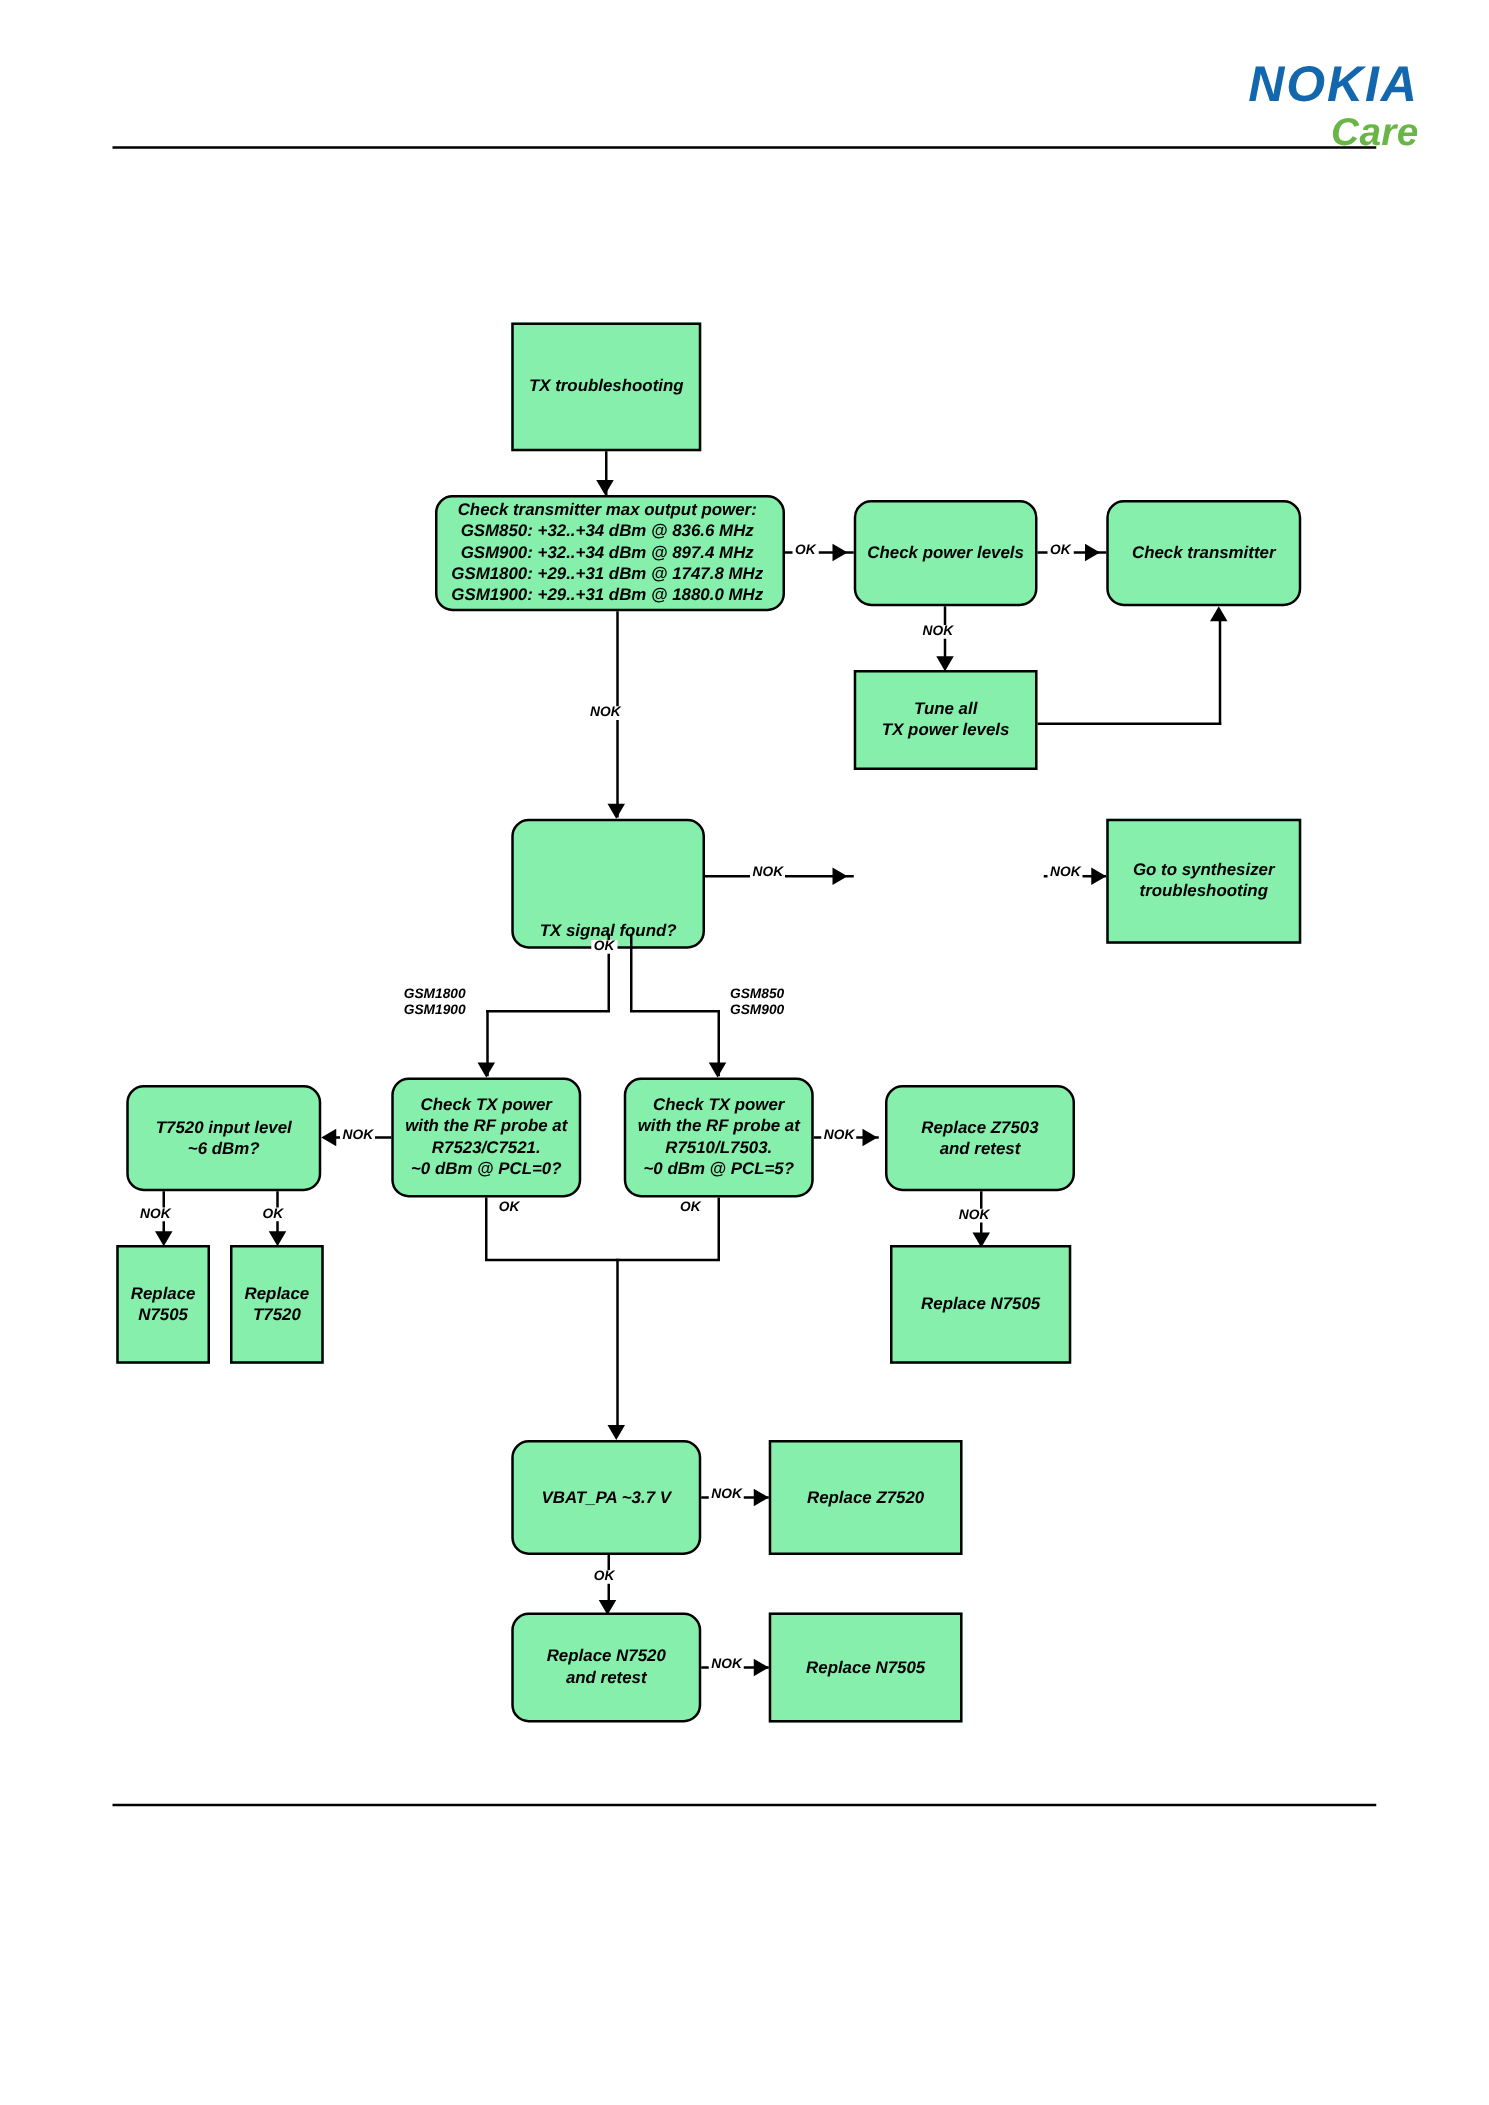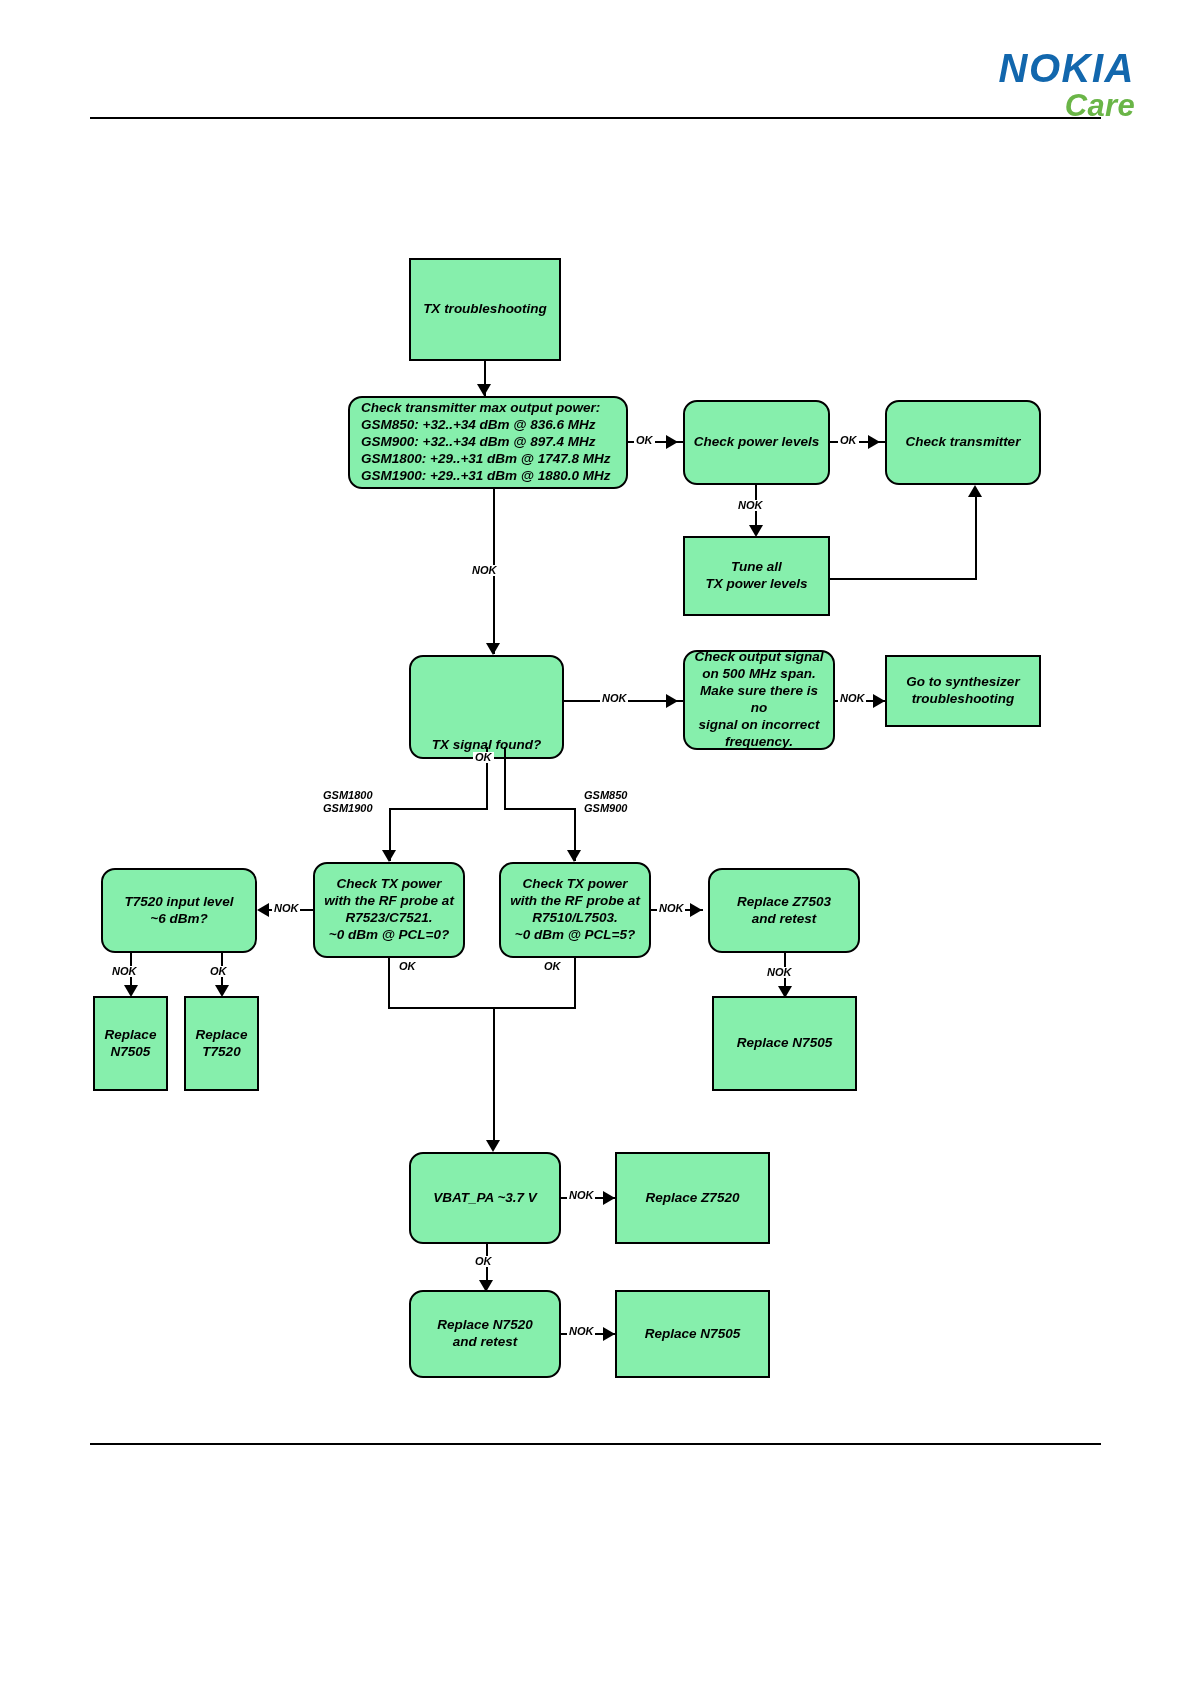--- a/index.html
+++ b/index.html
@@ -27,21 +27,21 @@
   .node{
     position:absolute;box-sizing:border-box;
     border:2px solid #000;background:#86efac;
     display:flex;align-items:center;justify-content:center;
     text-align:center;font-weight:bold;color:#000;
     font-size:13.5px;line-height:1.25;padding:3px 5px;
   }
   .node.rounded{border-radius:14px;}
   .node.sharp{border-radius:0;}
   .node .tl{white-space:pre-line;}
-  .node.lefttext{justify-content:flex-start;text-align:left;padding-left:11px;}
+  .node.lefttext{justify-content:flex-start;text-align:center;padding-left:11px;}
 
   
   .ln{position:absolute;background:#000;}
   .ln.h{height:2px;}
   .ln.v{width:2px;}
 
   
   .ar{position:absolute;width:0;height:0;}
   .ar.down{border-left:7px solid transparent;border-right:7px solid transparent;border-top:12px solid #000;}
   .ar.right{border-top:7px solid transparent;border-bottom:7px solid transparent;border-left:12px solid #000;}
@@ -115,33 +115,26 @@
   <div class="ar down" style="left:486px;top:643px;"></div>
 
   <div class="node rounded" style="left:409px;top:655px;width:155px;height:104px;align-items:flex-end;">
     <span class="tl">TX signal found?</span>
   </div>
 
   <div class="ln h" style="left:564px;top:700px;width:119px;"></div>
   <span class="elbl" style="left:600px;top:693px;">NOK</span>
   <div class="ar right" style="left:666px;top:694px;"></div>
 
-  <div class="node rounded" style="left:683px;top:650px;width:152px;height:100px;">
-    <span class="tl">Check output signal
-on 500 MHz span.
-Make sure there is no
-signal on incorrect
-frequency.</span>
-  </div>
 
   <div class="ln h" style="left:835px;top:700px;width:50px;"></div>
   <span class="elbl" style="left:838px;top:693px;">NOK</span>
   <div class="ar right" style="left:873px;top:694px;"></div>
 
-  <div class="node sharp" style="left:885px;top:655px;width:156px;height:72px;">
+  <div class="node sharp" style="left:885px;top:655px;width:156px;height:100px;">
     <span class="tl">Go to synthesizer
 troubleshooting</span>
   </div>
 
   <div class="ln v" style="left:486px;top:747px;height:62px;"></div>
   <span class="elbl" style="left:473px;top:752px;">OK</span>
   <div class="ln v" style="left:504px;top:747px;height:62px;"></div>
 
   <div class="ln h" style="left:389px;top:808px;width:99px;"></div>
   <div class="ln v" style="left:389px;top:808px;height:53px;"></div>

